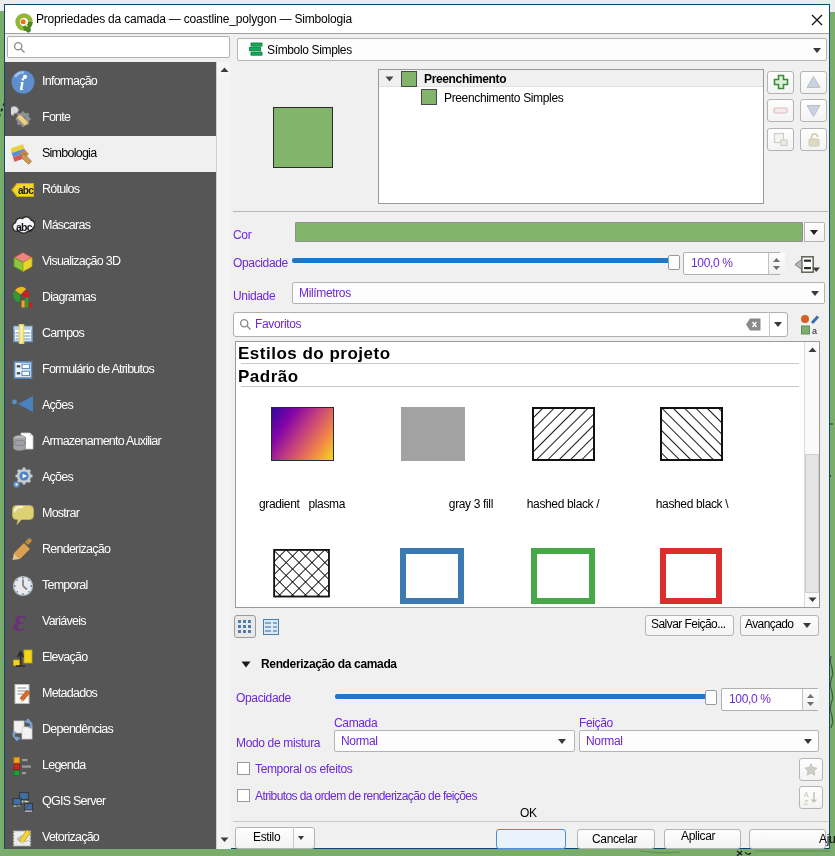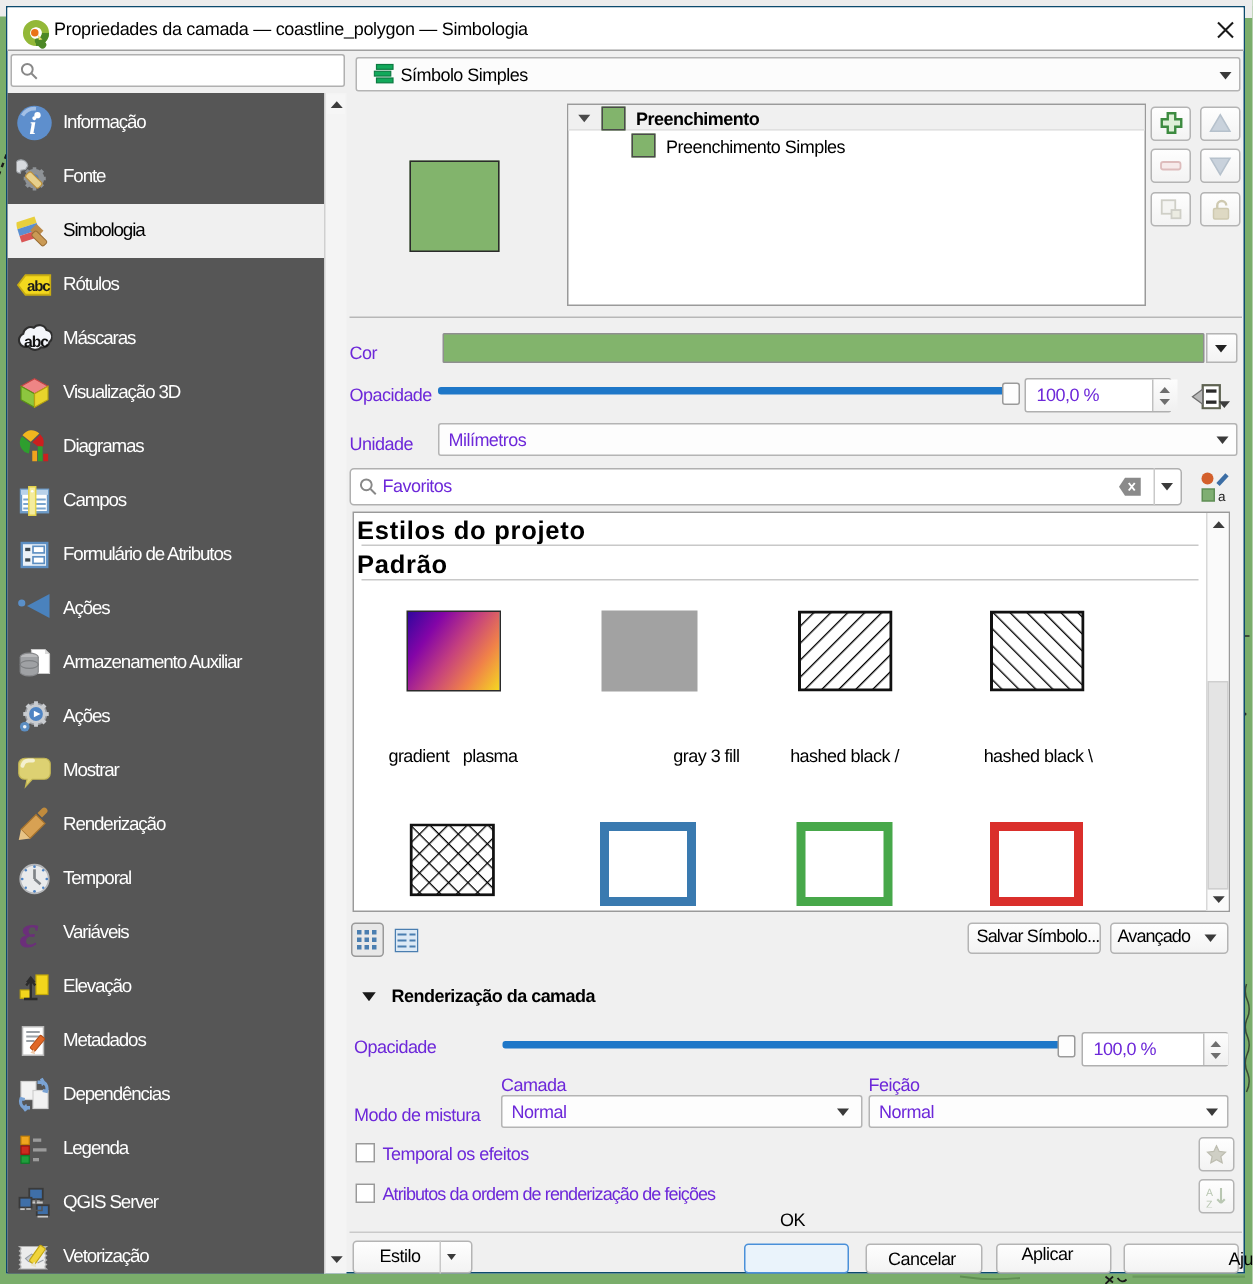--- a/index.html
+++ b/index.html
@@ -494,21 +494,21 @@
         <line x1="2" y1="4" x2="8" y2="4"></line>
         <line x1="10" y1="4" x2="14" y2="4"></line>
     <line x1="2" y1="8" x2="8" y2="8"></line>
         <line x1="10" y1="8" x2="14" y2="8"></line>
         <line x1="2" y1="12" x2="8" y2="12"></line>
         <line x1="10" y1="12" x2="14" y2="12"></line>
       </g>
   </svg>
 
   <div class="abs btn" style="left:640px;top:610px;width:89px;height:21px;"></div>
-  <div class="abs" style="left:646px;top:612px;white-space:nowrap;letter-spacing:-0.55px;font-size:12px;">Salvar Símbolo...</div>
+  <div class="abs" style="left:646px;top:612px;white-space:nowrap;letter-spacing:-0.55px;font-size:12px;">Salvar Feição...</div>
   <div class="abs btn" style="left:735px;top:610px;width:79px;height:21px;"></div>
   <div class="abs" style="left:740px;top:612px;white-space:nowrap;letter-spacing:-0.6px;font-size:12px;">Avançado</div>
   <div class="abs arrow-down" style="left:798px;top:618px;"></div>
 
   <svg class="abs" style="left:236px;top:656px" width="10" height="7" viewBox="0 0 10 7">
       <path d="M0.5 0.5 L9.5 0.5 L5 6.5 Z" fill="#1a1a1a"></path>
     </svg>
   <div class="abs" style="left:256px;top:652px;font-weight:bold;">Renderização da camada</div>
 
   <div class="abs lbl12" style="left:231px;top:686px;">Opacidade</div>

